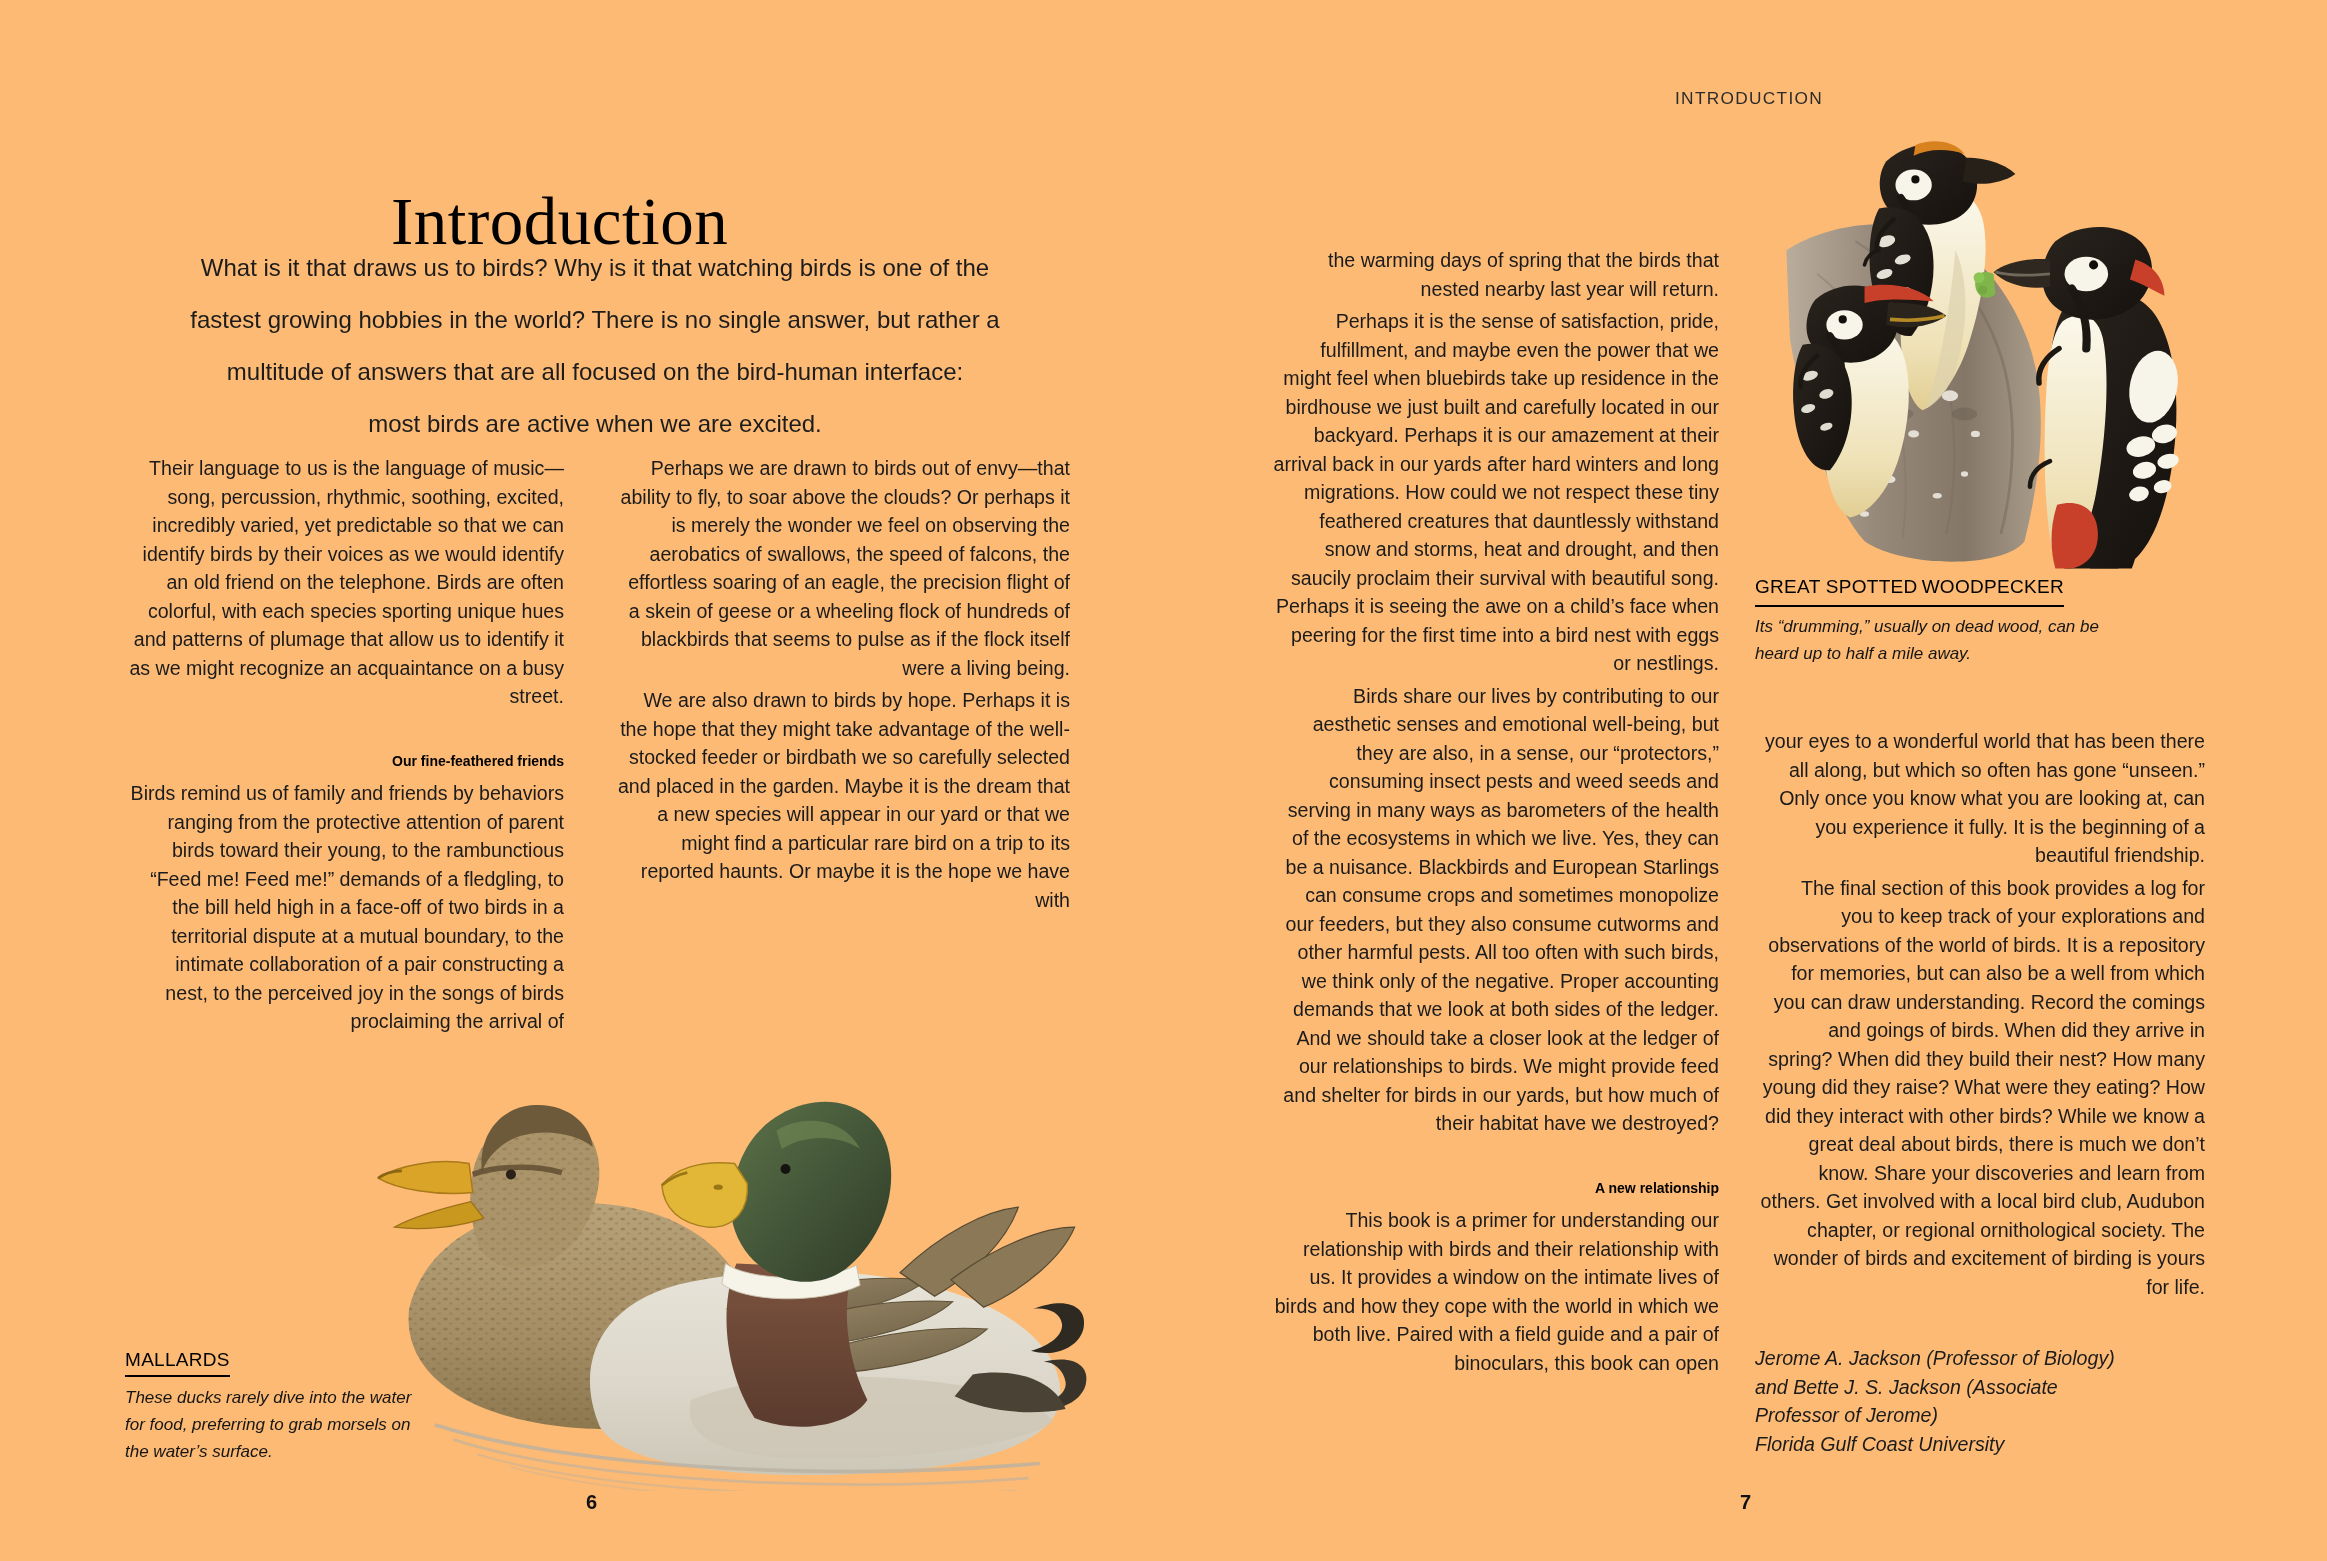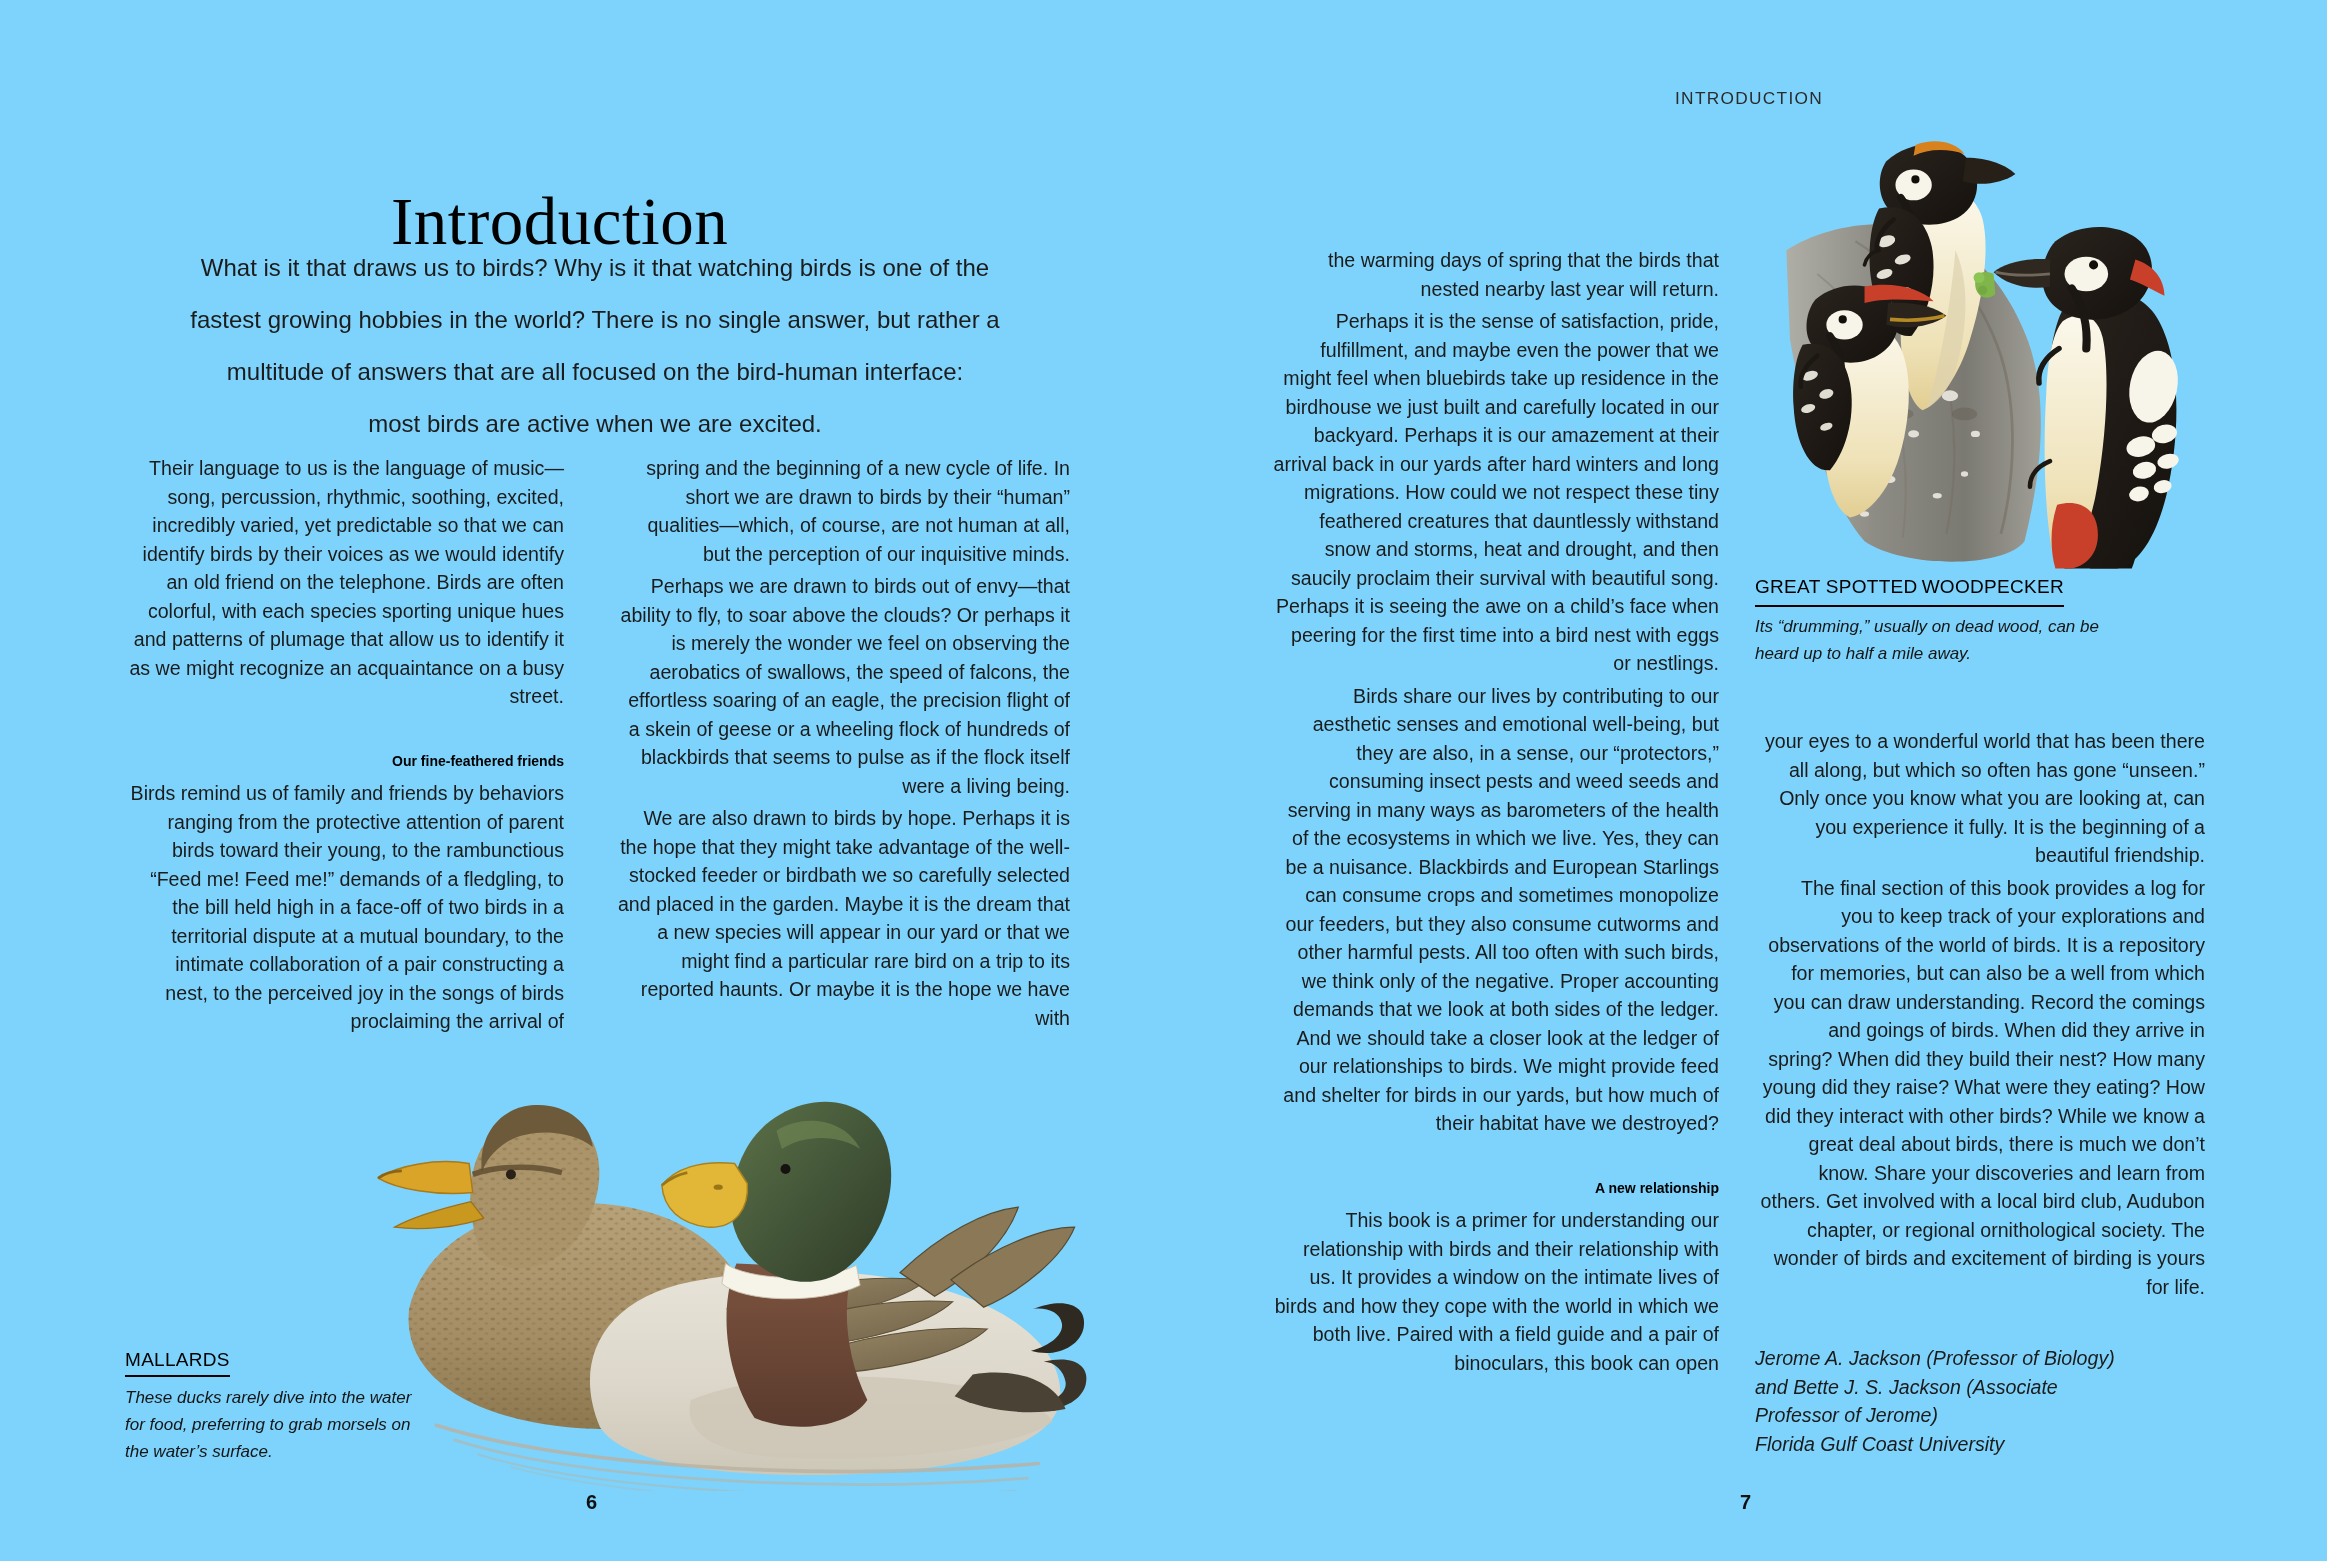--- a/index.html
+++ b/index.html
@@ -2,21 +2,21 @@
 <html style="font-size:14.5px"><head>
 <meta charset="utf-8">
 <style>
   html,body{margin:0;padding:0;background:#ffffff;}
   body{
     width:2327px;height:1561px;position:relative;overflow:hidden;
     font-family:"Liberation Sans","DejaVu Sans",sans-serif;
     color:#1a1a1a;
     -webkit-font-smoothing:antialiased;
   }
-  .spread{position:absolute;inset:0;background:#7dd3fc;}
+  .spread{position:absolute;inset:0;background:#fdba74;}
 
   
   .running-head{
     position:absolute;top:88px;left:1675px;
     font-size:17.3px;letter-spacing:1.3px;font-weight:400;
     color:#2b2b2b;
   }
 
   
   .page-title{
@@ -96,21 +96,20 @@
   </div>
 
   <div class="col" id="col1">
     <p>Their language to us is the language of music—song, percussion, rhythmic, soothing, excited, incredibly varied, yet predictable so that we can identify birds by their voices as we would identify an old friend on the telephone. Birds are often colorful, with each species sporting unique hues and patterns of plumage that allow us to identify it as we might recognize an acquaintance on a busy street.</p>
     <div class="gap"></div>
     <p class="subhead">Our fine-feathered friends</p>
     <p>Birds remind us of family and friends by behaviors ranging from the protective attention of parent birds toward their young, to the rambunctious “Feed me! Feed me!” demands of a fledgling, to the bill held high in a face-off of two birds in a territorial dispute at a mutual boundary, to the intimate collaboration of a pair constructing a nest, to the perceived joy in the songs of birds proclaiming the arrival of</p>
   </div>
 
   <div class="col" id="col2">
-    <p>spring and the beginning of a new cycle of life. In short we are drawn to birds by their “human” qualities—which, of course, are not human at all, but the perception of our inquisitive minds.</p>
     <p class="indent">Perhaps we are drawn to birds out of envy—that ability to fly, to soar above the clouds? Or perhaps it is merely the wonder we feel on observing the aerobatics of swallows, the speed of falcons, the effortless soaring of an eagle, the precision flight of a skein of geese or a wheeling flock of hundreds of blackbirds that seems to pulse as if the flock itself were a living being.</p>
     <p class="indent">We are also drawn to birds by hope. Perhaps it is the hope that they might take advantage of the well-stocked feeder or birdbath we so carefully selected and placed in the garden. Maybe it is the dream that a new species will appear in our yard or that we might find a particular rare bird on a trip to its reported haunts. Or maybe it is the hope we have with</p>
   </div>
 
   <div class="col" id="col3">
     <p>the warming days of spring that the birds that nested nearby last year will return.</p>
     <p class="indent">Perhaps it is the sense of satisfaction, pride, fulfillment, and maybe even the power that we might feel when bluebirds take up residence in the birdhouse we just built and carefully located in our backyard. Perhaps it is our amazement at their arrival back in our yards after hard winters and long migrations. How could we not respect these tiny feathered creatures that dauntlessly withstand snow and storms, heat and drought, and then saucily proclaim their survival with beautiful song. Perhaps it is seeing the awe on a child’s face when peering for the first time into a bird nest with eggs or nestlings.</p>
     <p class="indent">Birds share our lives by contributing to our aesthetic senses and emotional well-being, but they are also, in a sense, our “protectors,” consuming insect pests and weed seeds and serving in many ways as barometers of the health of the ecosystems in which we live. Yes, they can be a nuisance. Blackbirds and European Starlings can consume crops and sometimes monopolize our feeders, but they also consume cutworms and other harmful pests. All too often with such birds, we think only of the negative. Proper accounting demands that we look at both sides of the ledger. And we should take a closer look at the ledger of our relationships to birds. We might provide feed and shelter for birds in our yards, but how much of their habitat have we destroyed?</p>
     <div class="gap"></div>
     <p class="subhead">A new relationship</p>

